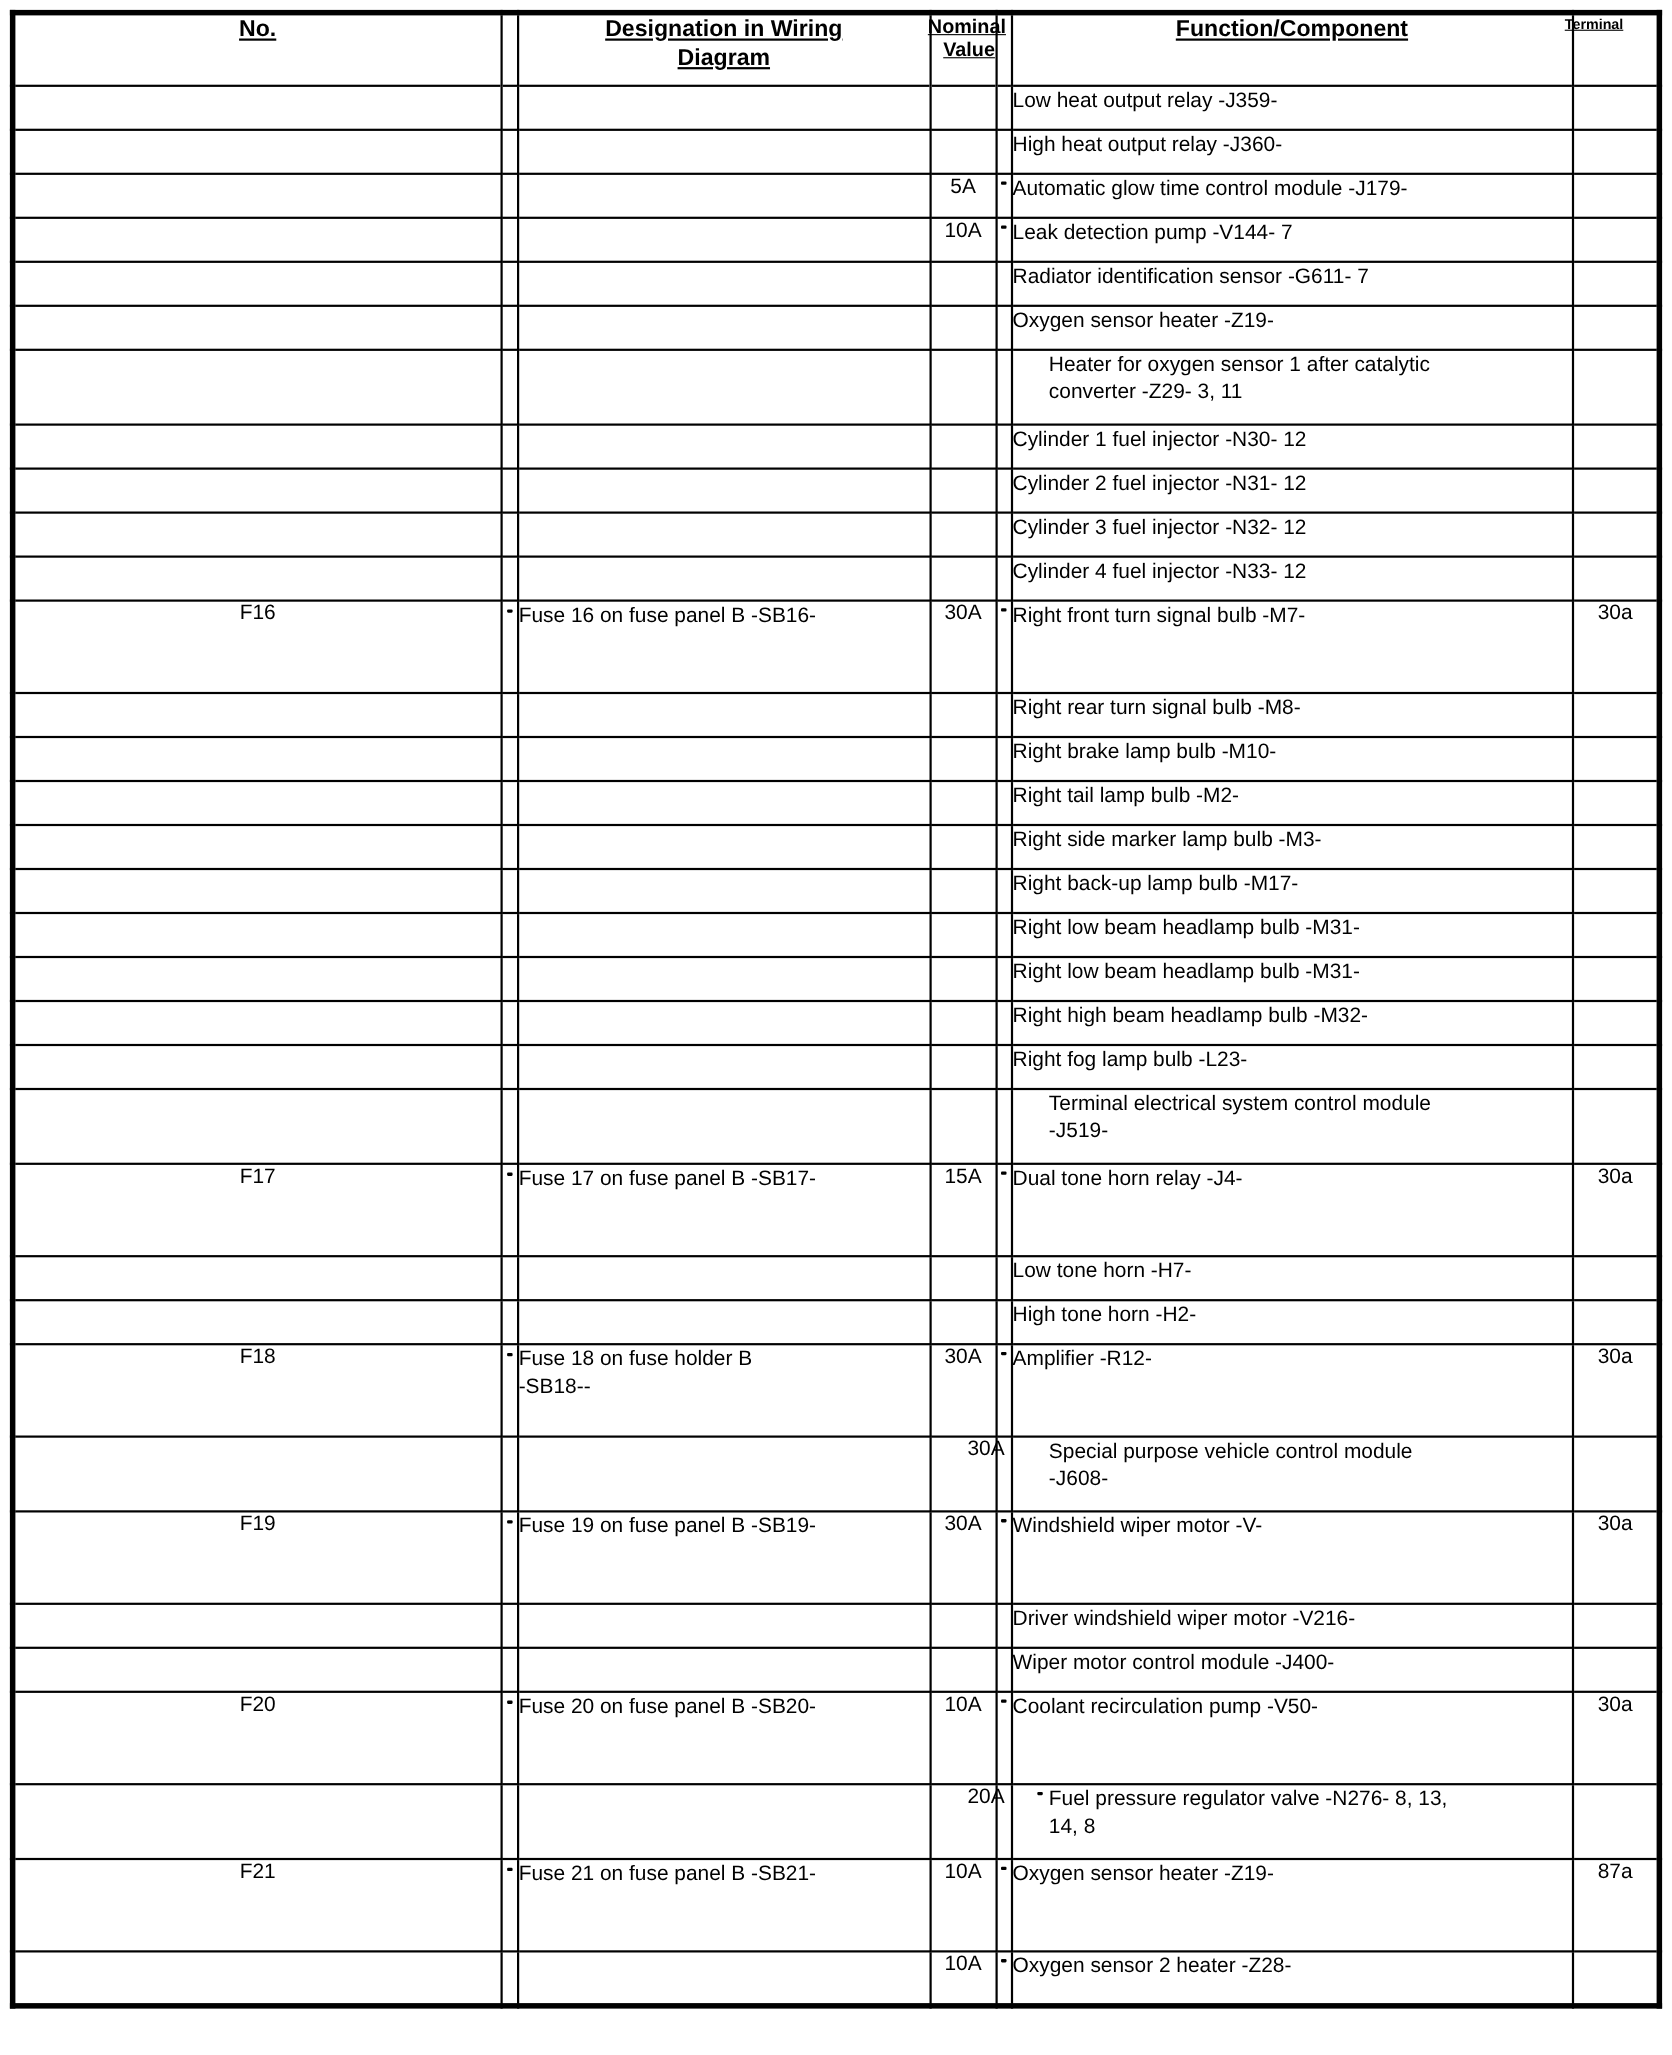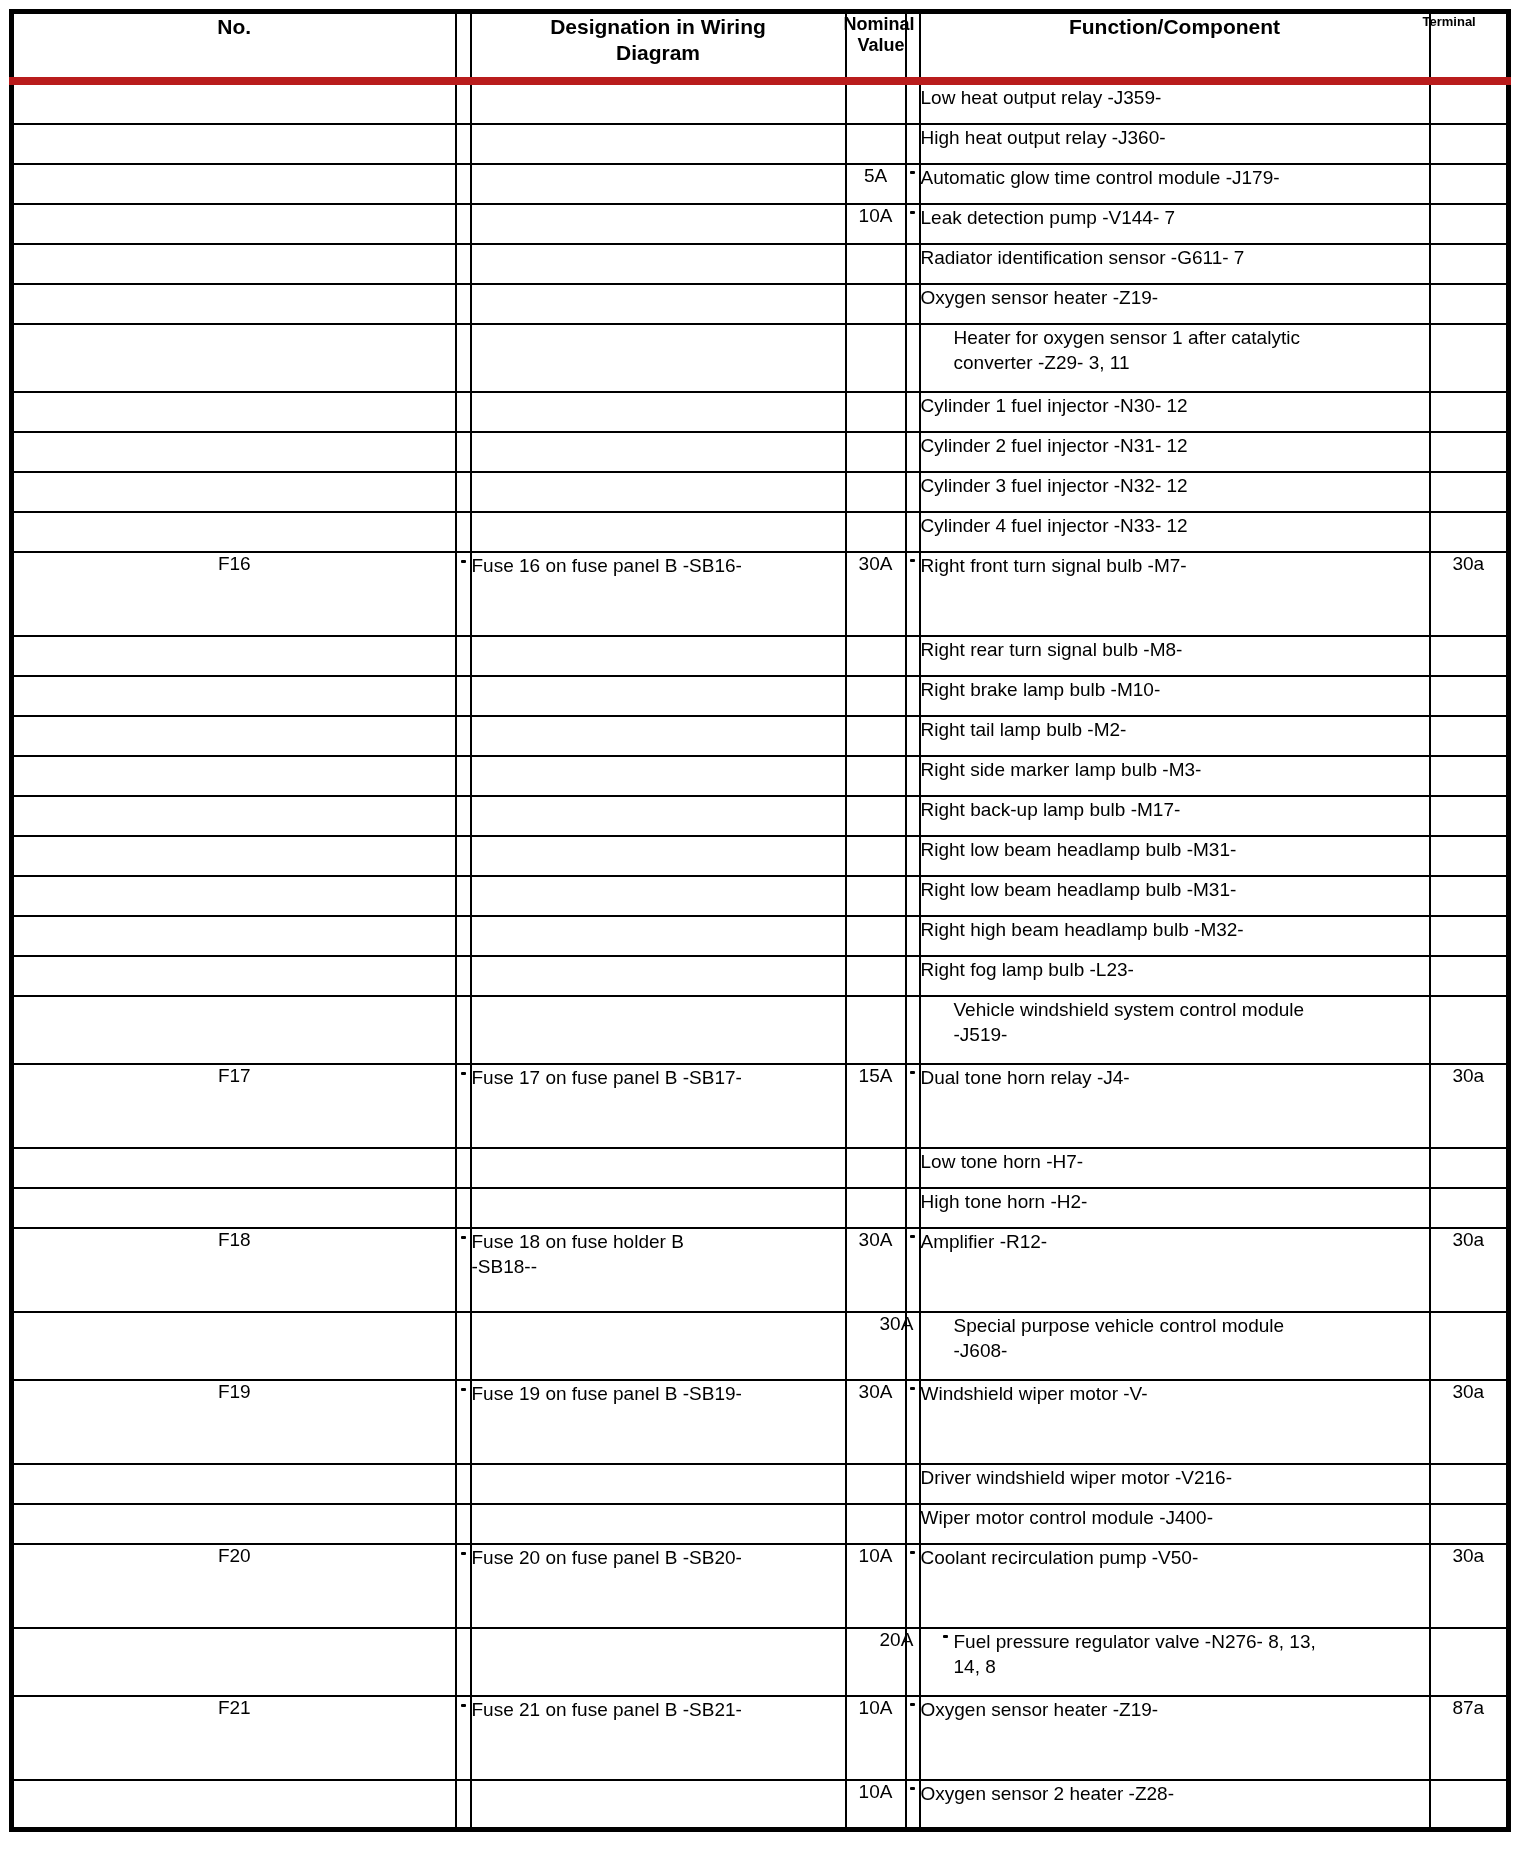--- a/index.html
+++ b/index.html
@@ -18,21 +18,21 @@
   table.fuse td, table.fuse th{
     border:2px solid #000;
     padding:0;margin:0;
     overflow:visible;
     vertical-align:top;
   }
   
   table.fuse{border:5px solid #000;}
   
   
-  tr.hdr th{border-bottom:8px solid #b91c1c;height:63px;}
+  tr.hdr th{border-bottom:1px solid #b91c1c;height:63px;text-decoration:underline;}
   th.h-big{
     font-size:21px;font-weight:bold;text-align:center;vertical-align:middle;
     white-space:pre-line;line-height:1.25;
   }
   th.h-small{
     font-size:18px;font-weight:bold;text-align:right;vertical-align:top;
     white-space:pre-line;line-height:1.15;padding-top:9px;text-indent:-3px;
   }
   th.h-term{
     font-size:13px;font-weight:bold;text-align:left;vertical-align:top;
@@ -295,21 +295,21 @@
         <td class="c-tb"></td>
         <td class="c-func">Right fog lamp bulb -L23-</td>
         <td class="c-term"></td>
       </tr>
       <tr class="r-d">
         <td class="c-no"></td>
         <td class="c-ta"></td>
         <td class="c-desig"></td>
         <td class="c-nom"></td>
         <td class="c-tb"></td>
-        <td class="c-func">Vehicle windshield system control module
+        <td class="c-func">Terminal electrical system control module
 -J519-</td>
         <td class="c-term"></td>
       </tr>
       <tr class="r-t">
         <td class="c-no">F17</td>
         <td class="c-ta">
           <div class="tick"></div>
         </td>
         <td class="c-desig">Fuse 17 on fuse panel B -SB17-</td>
         <td class="c-nom">15A</td>

